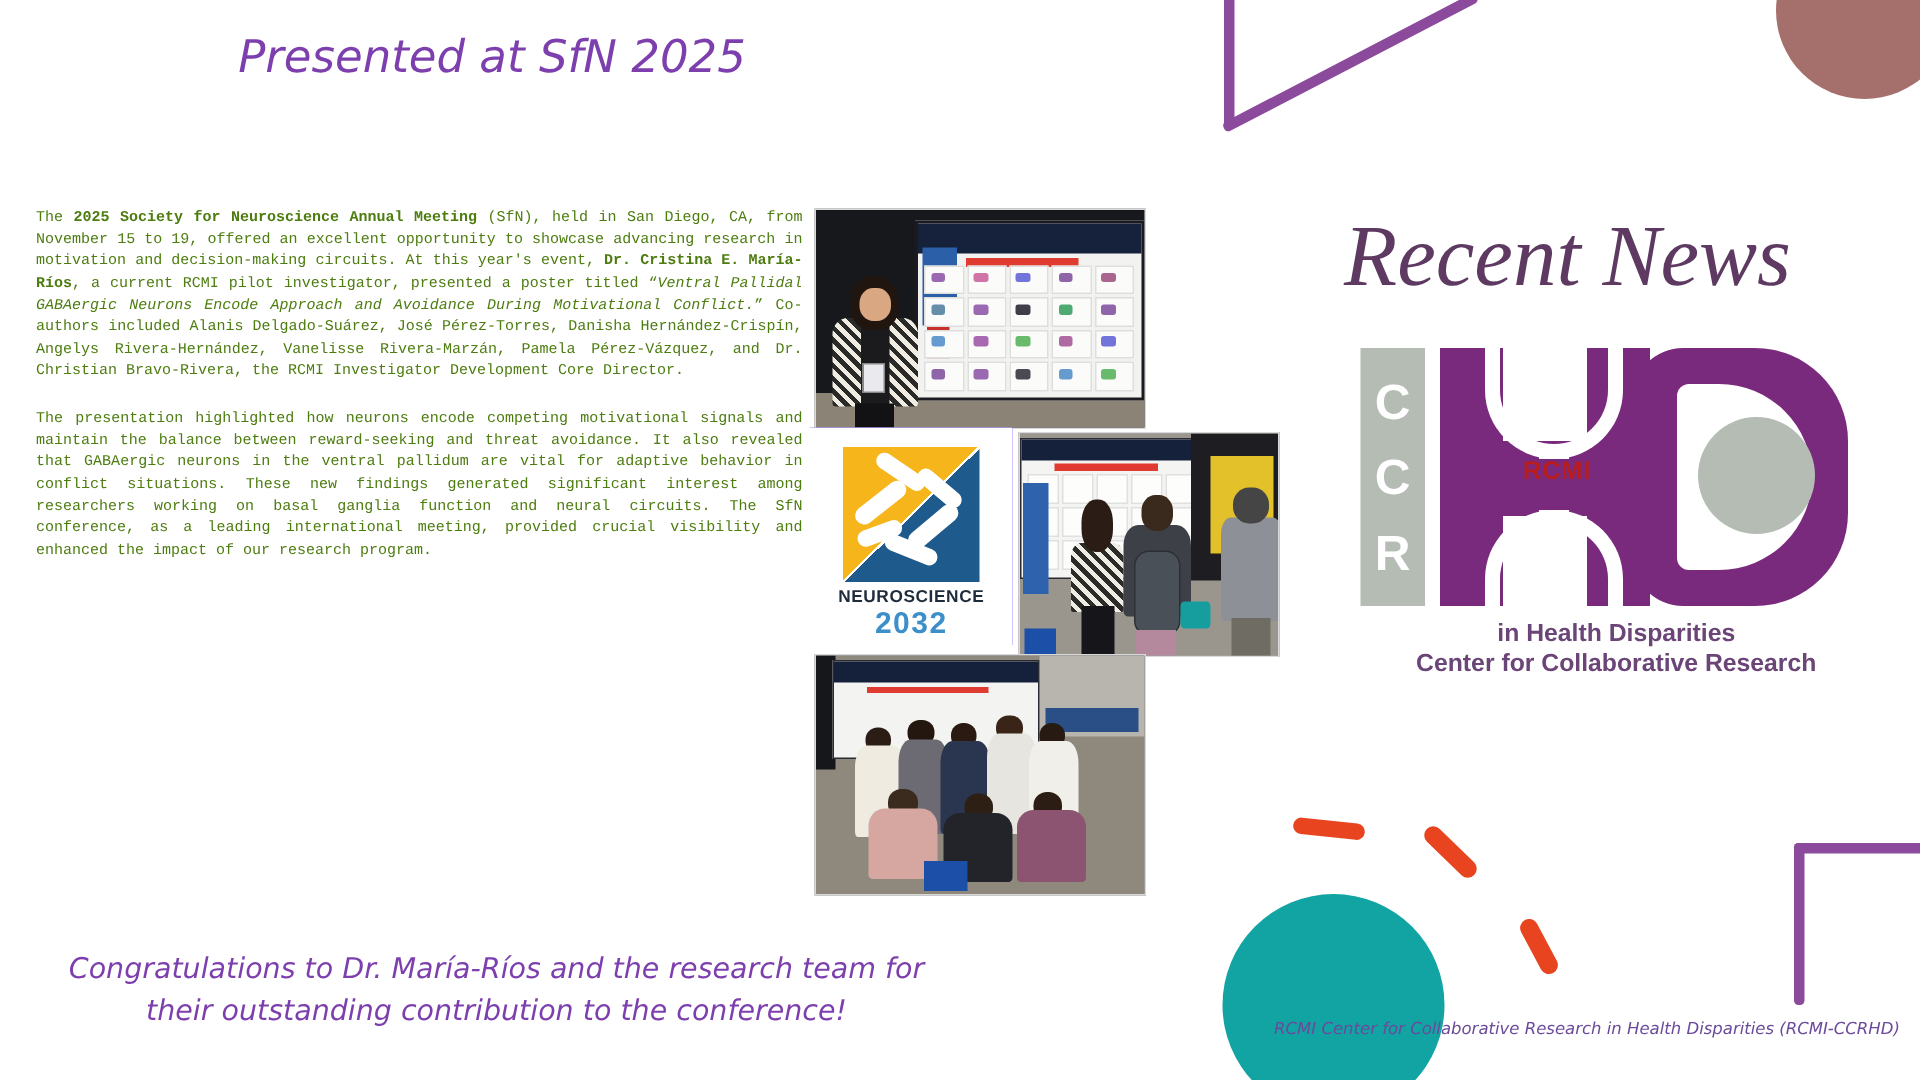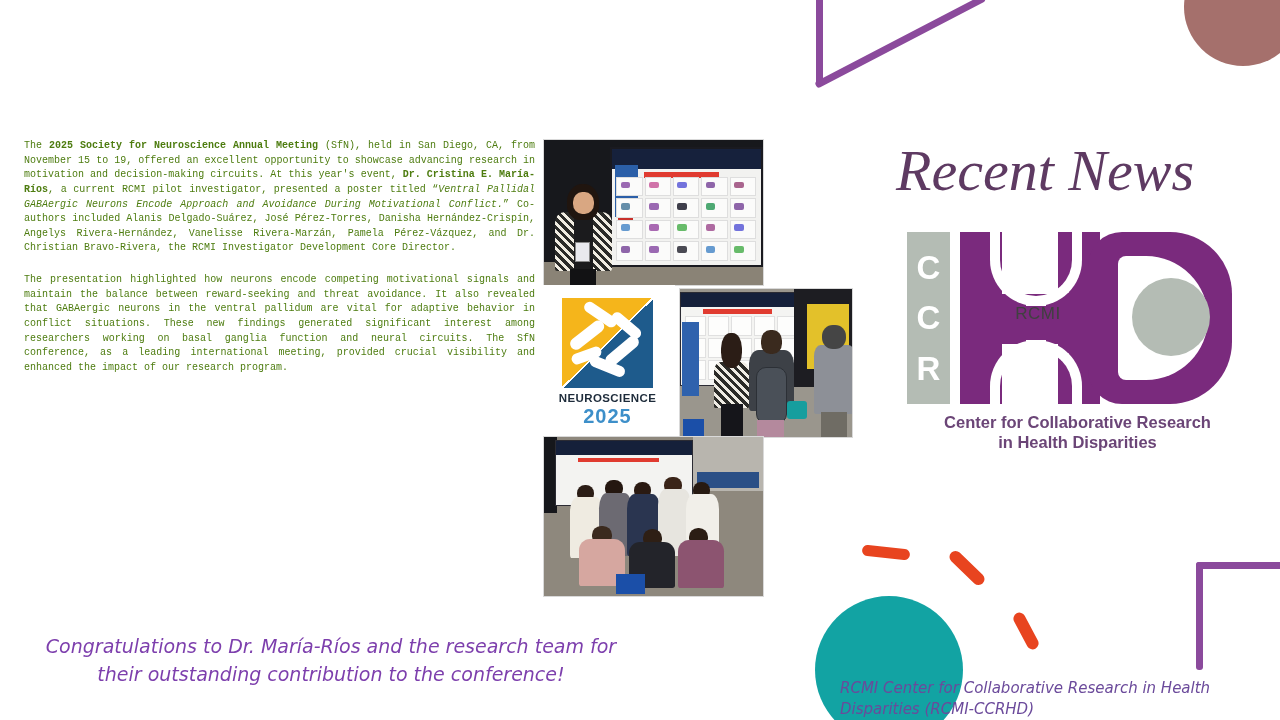--- a/index.html
+++ b/index.html
@@ -279,21 +279,21 @@
                 border-left: 10px solid #ffffff; border-top: 10px solid #ffffff;
                 border-top-left-radius: 46px; }
   .h-curve-tr { position:absolute; left:66px; top:-6px; width:46px; height:70px;
                 border-right: 10px solid #ffffff; border-bottom: 10px solid #ffffff;
                 border-bottom-right-radius: 46px; }
   .h-curve-br { position:absolute; left:66px; top:108px; width:46px; height:70px;
                 border-right: 10px solid #ffffff; border-top: 10px solid #ffffff;
                 border-top-right-radius: 46px; }
   .rcmi-text {
     position: absolute; left: 46px; top: 72px; width: 64px;
-    text-align: center; color: #404040; font-size: 17px; font-weight: normal;
+    text-align: center; color: #b91c1c; font-size: 17px; font-weight: bold;
     letter-spacing: .5px; font-family: "Liberation Sans", sans-serif; z-index: 5;
   }
   .logo-d {
     position: absolute; left: 183px; top: 4px; width: 144px; height: 172px;
     background: #7A2A7D;
     border-radius: 34px 62px 62px 34px;
   }
   .logo-d-inner {
     position: absolute; left: 30px; top: 24px; width: 90px; height: 124px;
     background: #ffffff; border-radius: 8px 62px 62px 8px;
@@ -308,23 +308,23 @@
     color: #6B4577;
     font-size: 16.5px;
     line-height: 1.22;
     font-weight: 600;
     font-family: "Liberation Sans", sans-serif;
   }
 
   
   .footer {
     position: absolute; left: 840px; top: 678px; width: 436px;
-    text-align: left;
+    text-align: center;
     color: #6B4A9B;
-    font-size: 15px;
+    font-size: 11px;
     line-height: 1.4;
     font-style: italic;
     font-family: "DejaVu Sans", sans-serif;
   }
 </style>
 </head>
 <body>
 
 <div class="deco deco-angle-top">
   <div class="leg-v"></div>
@@ -334,20 +334,21 @@
 <div class="deco deco-teal-circle"></div>
 <div class="deco deco-dash dash-1"></div>
 <div class="deco deco-dash dash-2"></div>
 <div class="deco deco-dash dash-3"></div>
 <div class="deco deco-bracket">
   <div class="b-v"></div>
   <div class="b-h"></div>
 </div>
 
 <div class="page-title">
+  <div>Presented at SfN 2025</div>
 </div>
 
 <div class="article">
   <p><span>The </span><b>2025 Society for Neuroscience Annual Meeting</b><span> (SfN), held in San Diego, CA, from November 15 to 19, offered an excellent opportunity to showcase advancing research in motivation and decision-making circuits. At this year's event, </span><b>Dr. Cristina E. María-Ríos</b><span>, a current RCMI pilot investigator, presented a poster titled “</span><i>Ventral Pallidal GABAergic Neurons Encode Approach and Avoidance During Motivational Conflict.</i><span>” Co-authors included Alanis Delgado-Suárez, José Pérez-Torres, Danisha Hernández-Crispín, Angelys Rivera-Hernández, Vanelisse Rivera-Marzán, Pamela Pérez-Vázquez, and Dr. Christian Bravo-Rivera, the RCMI Investigator Development Core Director.</span></p>
   <p>The presentation highlighted how neurons encode competing motivational signals and maintain the balance between reward-seeking and threat avoidance. It also revealed that GABAergic neurons in the ventral pallidum are vital for adaptive behavior in conflict situations. These new findings generated significant interest among researchers working on basal ganglia function and neural circuits. The SfN conference, as a leading international meeting, provided crucial visibility and enhanced the impact of our research program.</p>
 </div>
 
 <div class="congrats">Congratulations to Dr. María-Ríos and the research team for their outstanding contribution to the conference!</div>
 
 <div class="collage">
@@ -399,21 +400,21 @@
     <div class="sfn">
       <div class="sfn-square">
         <div class="sfn-bone" style="left:6%;  top:34%; width:44%; height:13%; transform:rotate(-38deg);"></div>
         <div class="sfn-bone" style="left:22%; top:12%; width:40%; height:12%; transform:rotate(34deg);"></div>
         <div class="sfn-bone" style="left:10%; top:58%; width:34%; height:12%; transform:rotate(-20deg);"></div>
         <div class="sfn-bone" style="left:44%; top:52%; width:44%; height:13%; transform:rotate(-40deg);"></div>
         <div class="sfn-bone" style="left:52%; top:24%; width:38%; height:12%; transform:rotate(40deg);"></div>
         <div class="sfn-bone" style="left:30%; top:70%; width:40%; height:12%; transform:rotate(22deg);"></div>
       </div>
       <div class="sfn-word">NEUROSCIENCE</div>
-      <div class="sfn-year">2025</div>
+      <div class="sfn-year">2032</div>
     </div>
   </div>
 
   <div class="photo photo-discussion">
     <div class="scene">
       <div class="d-bg"></div>
       <div class="d-board">
         <div class="d-board-hdr"></div>
         <div class="d-board-red"></div>
         <div class="d-board-grid">
@@ -509,19 +510,19 @@
     <div class="h-curve-br"></div>
     <div class="rcmi-text">RCMI</div>
   </div>
   <div class="logo-d">
     <div class="logo-d-inner">
       <div class="logo-d-dot"></div>
     </div>
   </div>
 </div>
 <div class="logo-tagline">
+  <div>in Health Disparities</div>
   <div>Center for Collaborative Research</div>
-  <div>in Health Disparities</div>
 </div>
 
 <div class="footer">
   <div>RCMI Center for Collaborative Research in Health Disparities (RCMI-CCRHD)</div>
 </div>
 
 </body></html>

